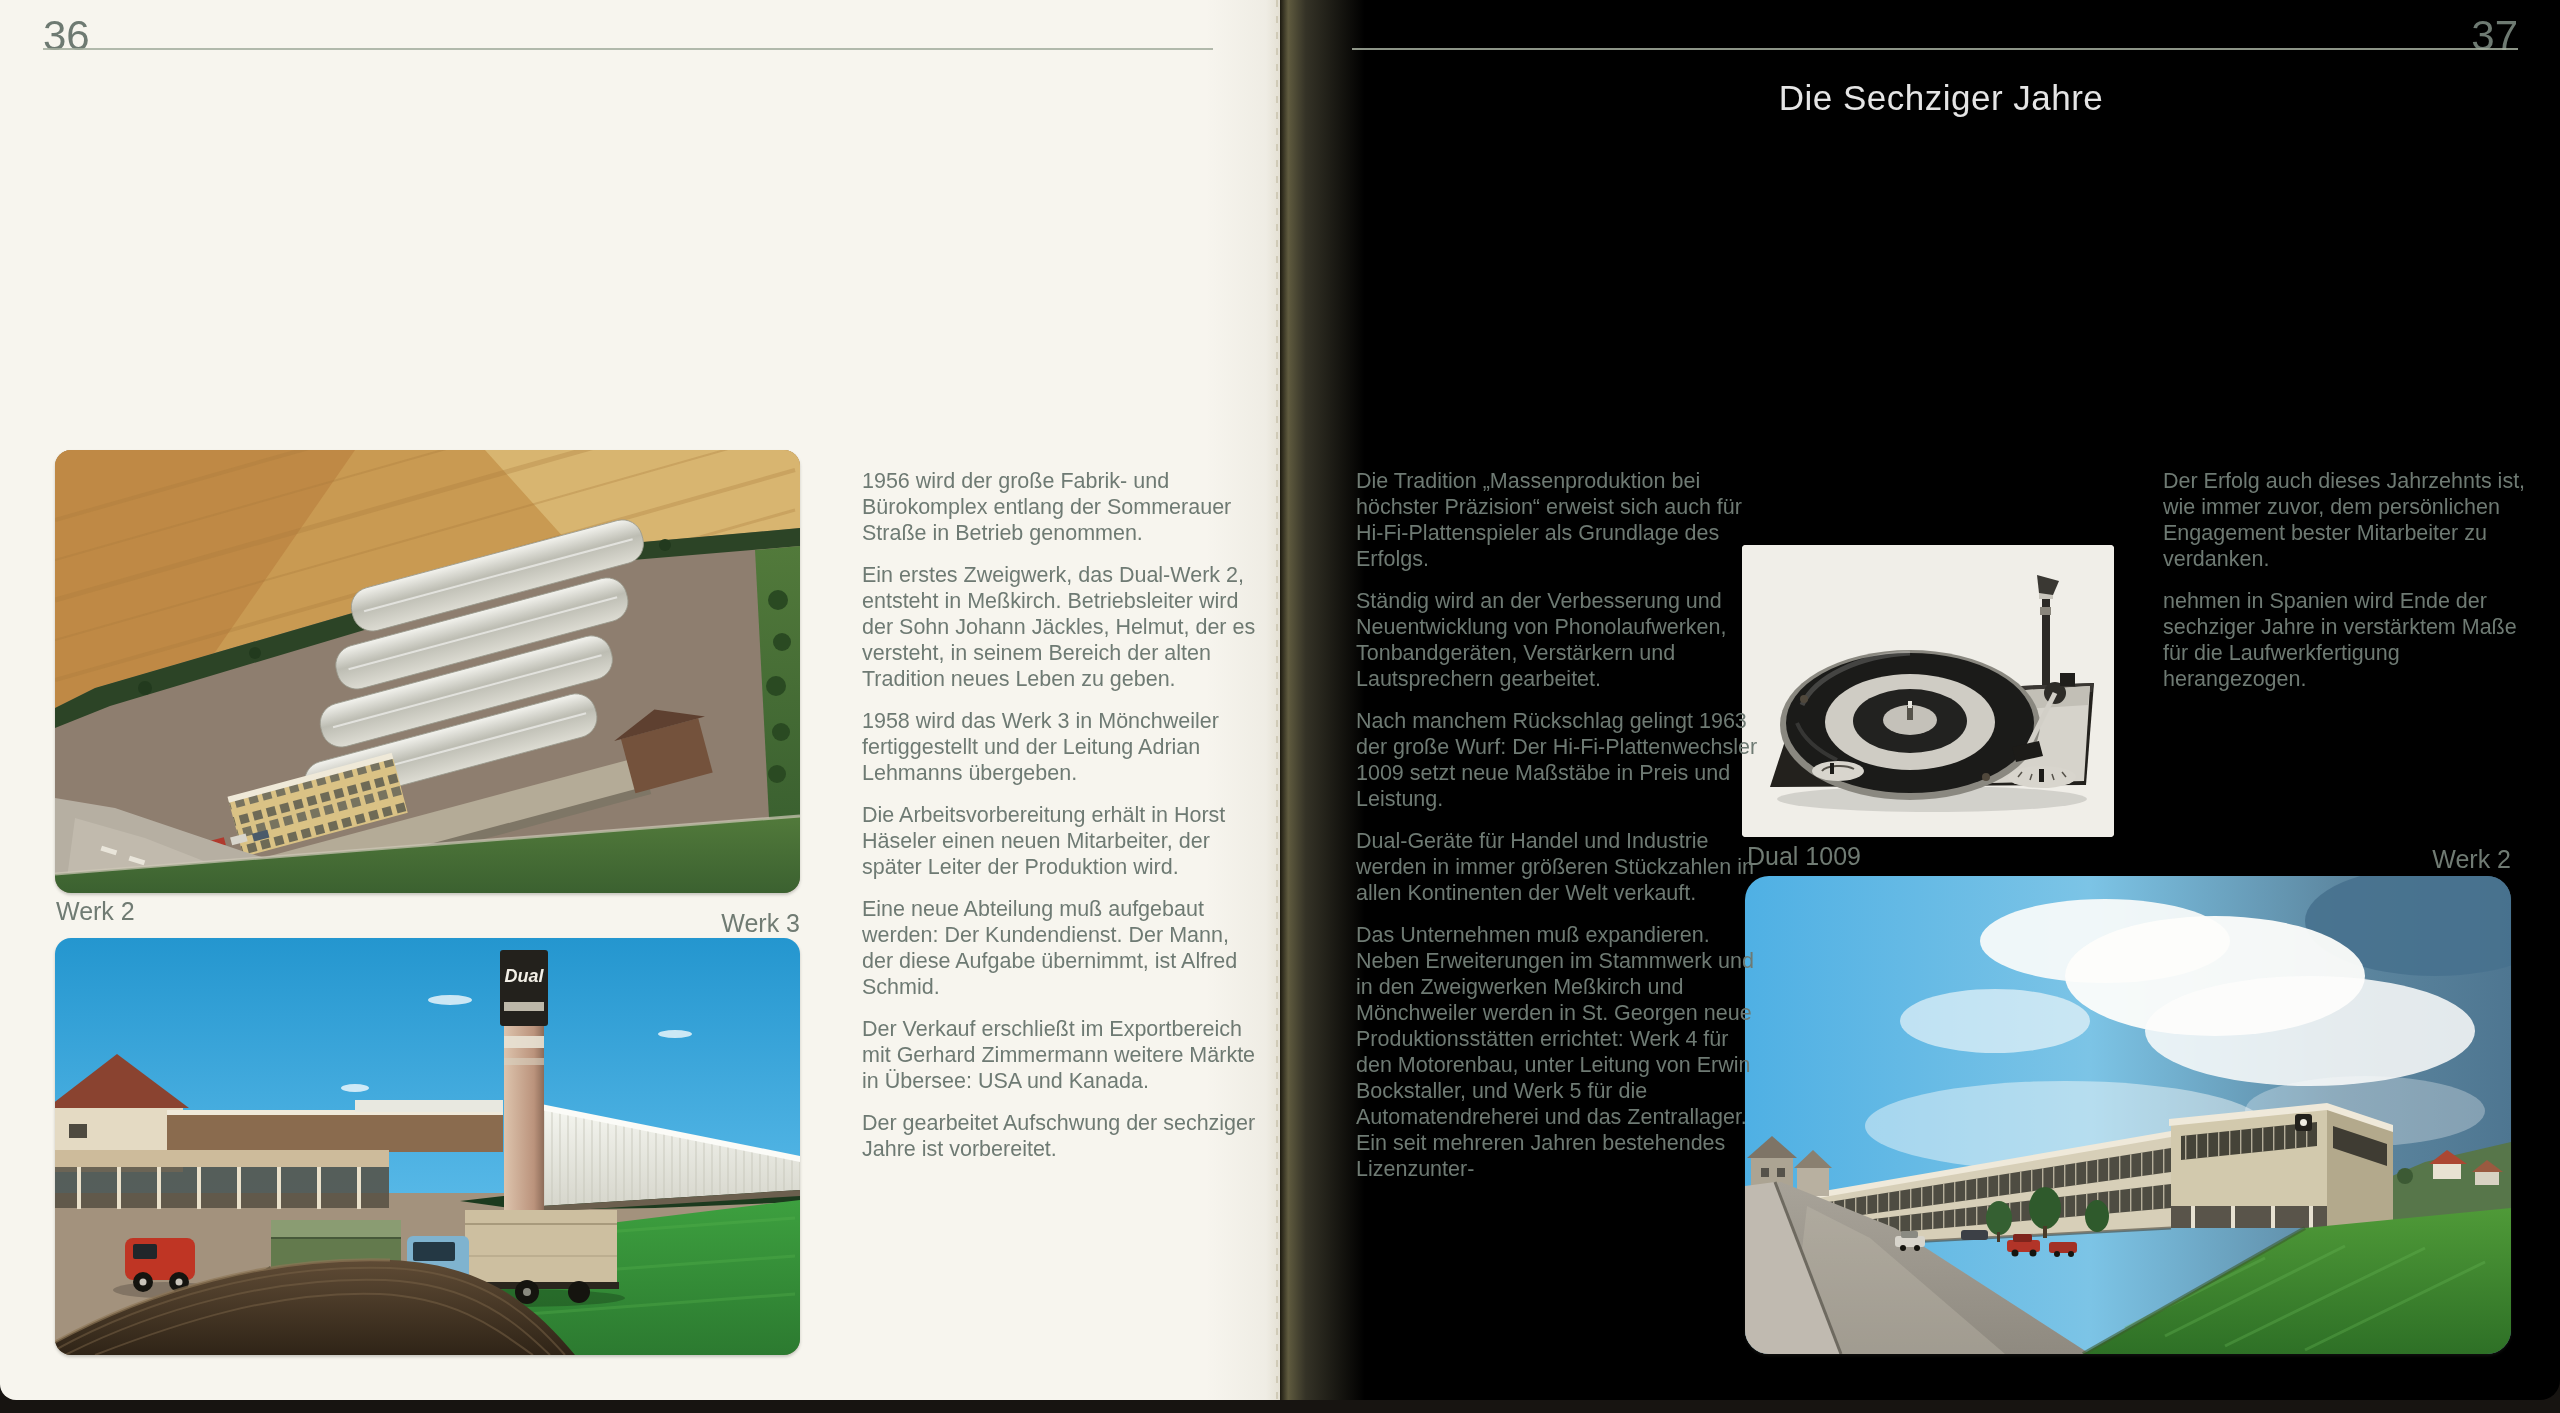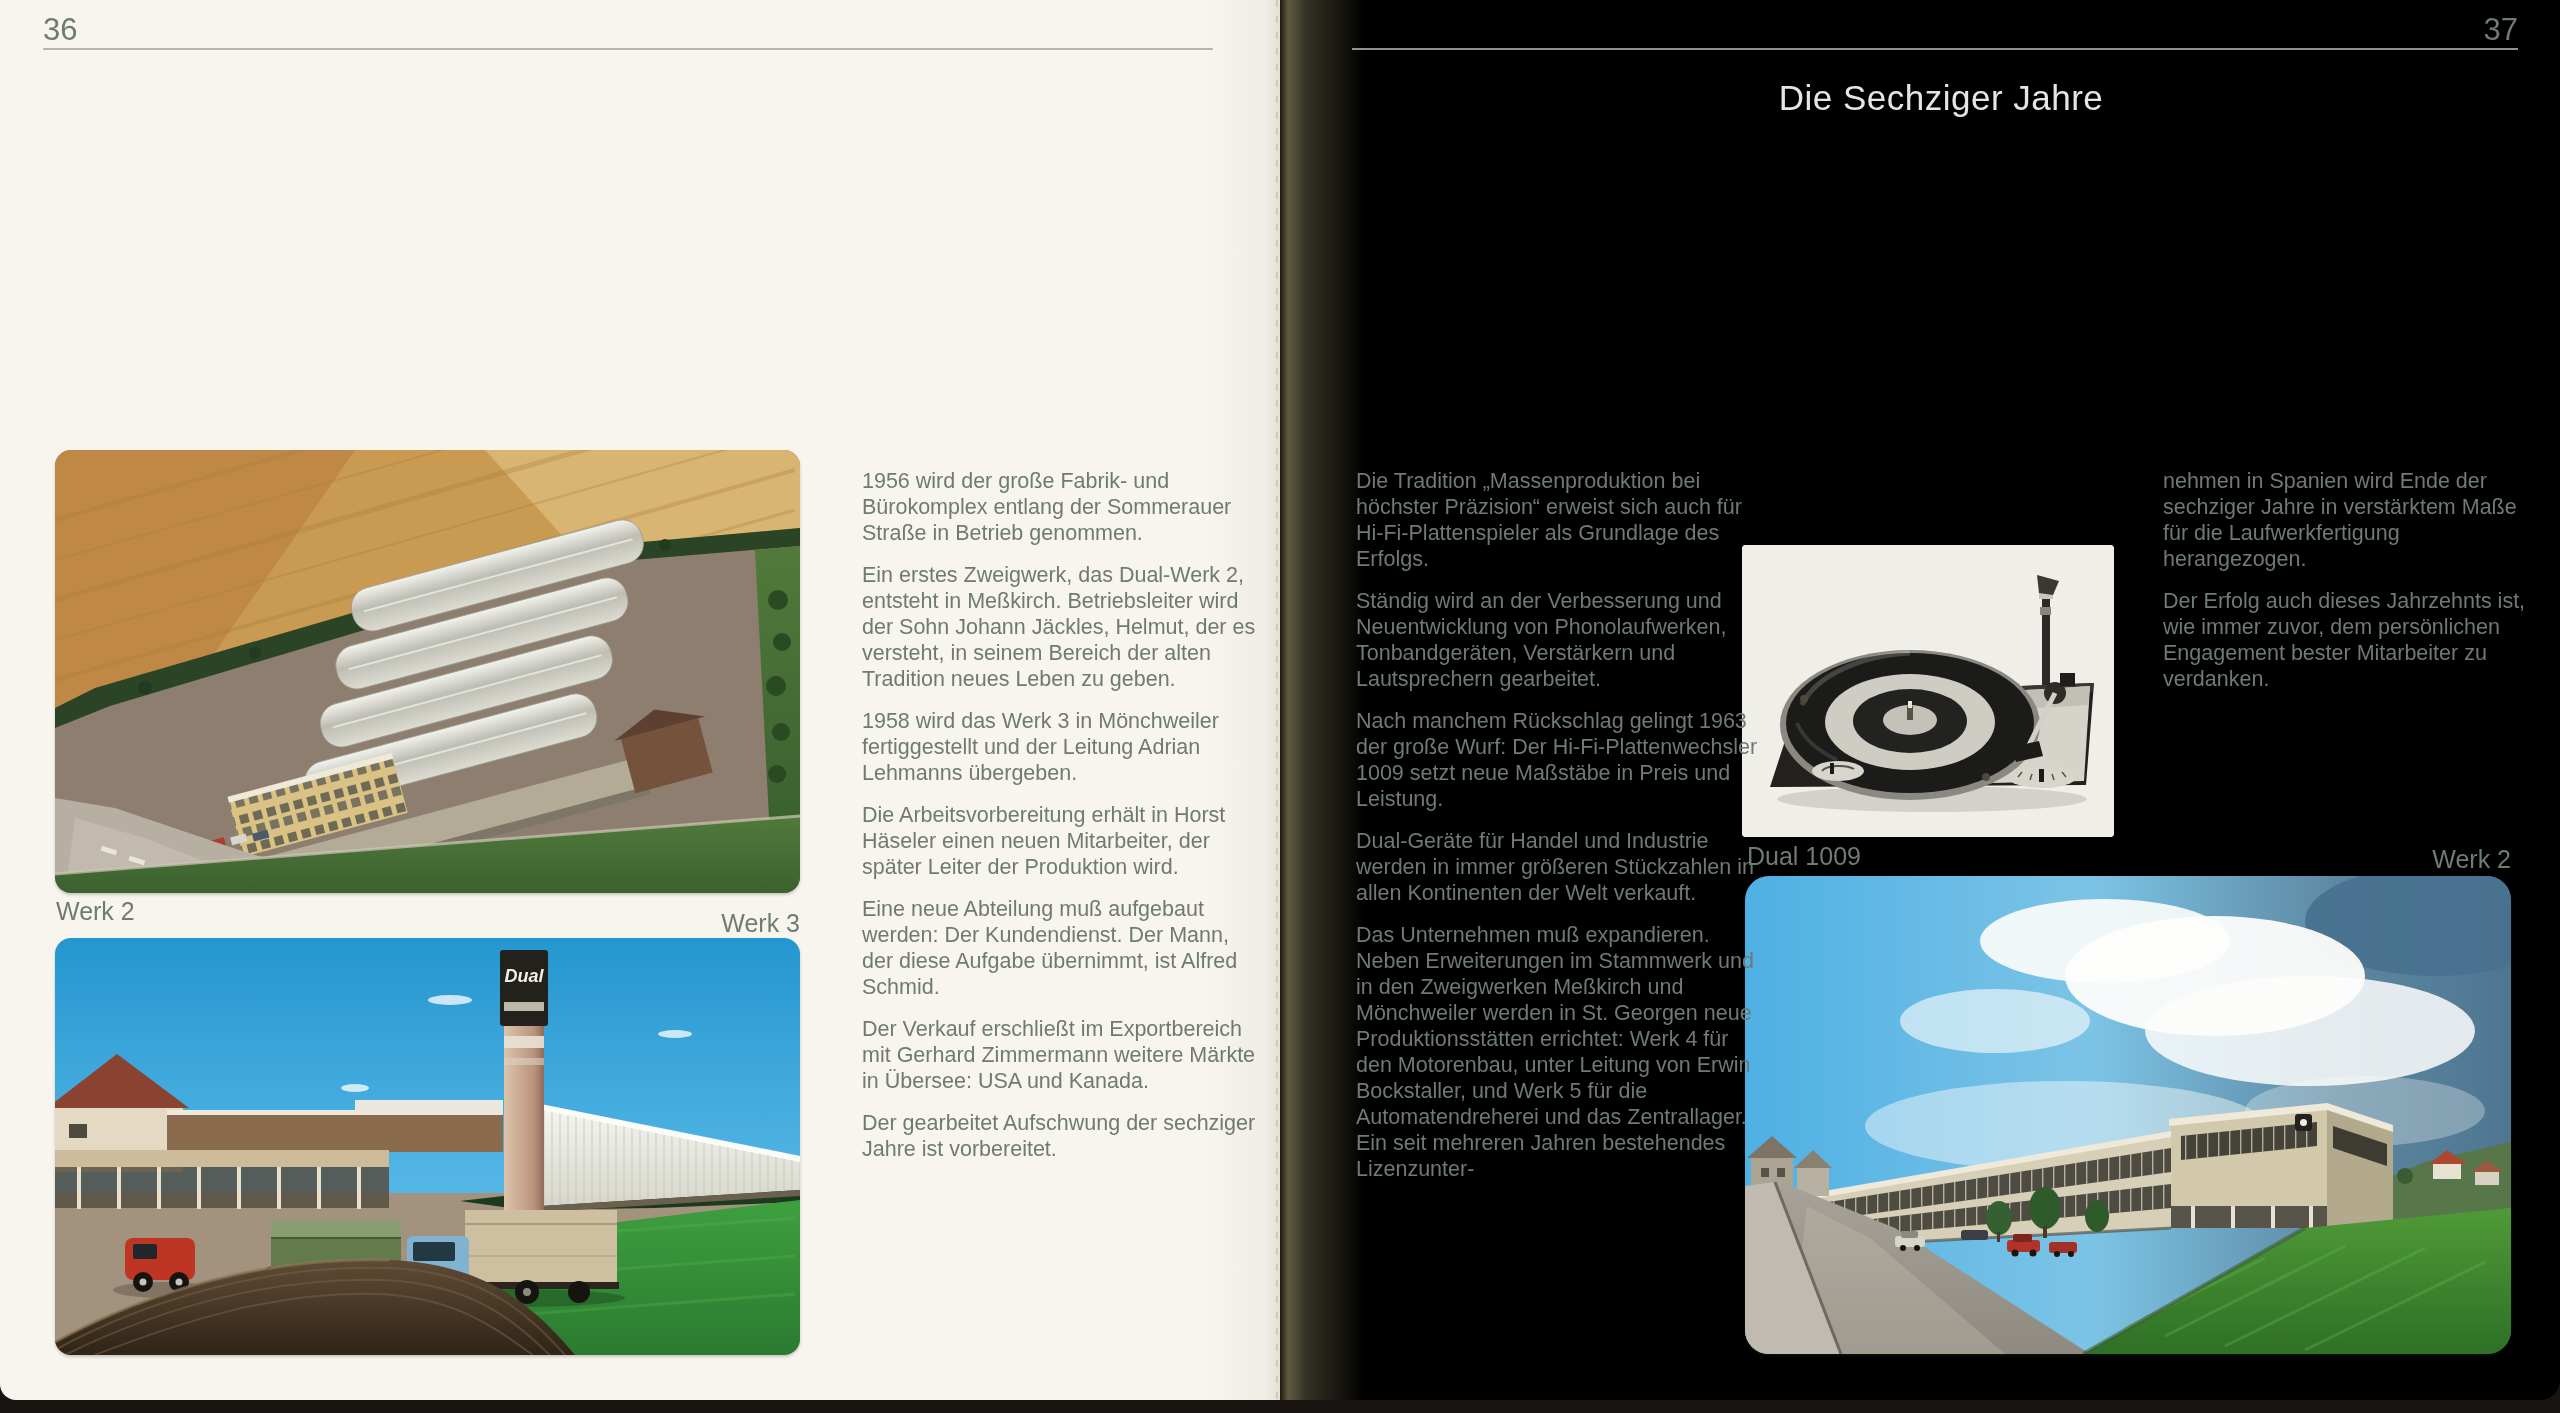--- a/index.html
+++ b/index.html
@@ -7,21 +7,21 @@
         font-family:"Liberation Sans","DejaVu Sans",sans-serif;}
   .page{position:absolute;top:0;height:1400px;}
   .page-left{left:0;width:1280px;background:#f7f5ee;border-bottom-left-radius:16px;}
   .page-right{left:1280px;width:1280px;background:#000000;border-bottom-right-radius:20px;}
   .gutter{position:absolute;top:0;left:1205px;width:160px;height:1400px;pointer-events:none;
      background:linear-gradient(90deg,rgba(90,80,50,0) 0%,rgba(90,80,50,.05) 38%,
        rgba(120,105,60,.14) 46%,rgba(228,217,150,.42) 52%,rgba(238,229,175,.22) 63%,
        rgba(238,229,175,0) 100%);}
   .foldline{position:absolute;top:0;left:1276px;width:2px;height:1400px;opacity:.5;pointer-events:none;
      background:repeating-linear-gradient(180deg,rgba(150,140,100,.55) 0 7px,rgba(150,140,100,0) 7px 16px);}
-  .pagenum{position:absolute;top:12px;font-size:31px;color:#6e7a72;}
+  .pagenum{position:absolute;top:12px;font-size:42px;color:#6e7a72;}
   .pagenum-left{left:43px;}
   .pagenum-right{right:42px;text-align:right;}
   .rule{position:absolute;top:48px;height:2px;background:#a4ae9f;opacity:.85;}
   .rule-left{left:43px;width:1170px;}
   .title{position:absolute;left:1301px;width:1280px;top:78px;text-align:center;
      font-size:35px;color:#e5e5e5;letter-spacing:.5px;}
   .col{position:absolute;color:#6e7a73;font-size:21.5px;line-height:26px;}
   .col p{margin:0 0 16px 0;}
   .col-l1{left:862px;top:468px;width:400px;}
   .col-r1{left:1356px;top:468px;width:404px;}
@@ -428,19 +428,19 @@
 
   <div class="col col-r1">
     <p>Die Tradition „Massenproduktion bei höchster Präzision“ erweist sich auch für Hi-Fi-Plattenspieler als Grundlage des Erfolgs.</p>
     <p>Ständig wird an der Verbesserung und Neuentwicklung von Phonolaufwerken, Tonbandgeräten, Verstärkern und Lautsprechern gearbeitet.</p>
     <p>Nach manchem Rückschlag gelingt 1963 der große Wurf: Der Hi-Fi-Plattenwechsler 1009 setzt neue Maßstäbe in Preis und Leistung.</p>
     <p>Dual-Geräte für Handel und Industrie werden in immer größeren Stückzahlen in allen Kontinenten der Welt verkauft.</p>
     <p>Das Unternehmen muß expandieren. Neben Erweiterungen im Stammwerk und in den Zweigwerken Meßkirch und Mönchweiler werden in St. Georgen neue Produktionsstätten errichtet: Werk 4 für den Motorenbau, unter Leitung von Erwin Bockstaller, und Werk 5 für die Automatendreherei und das Zentrallager. Ein seit mehreren Jahren bestehendes Lizenzunter-</p>
   </div>
 
   <div class="col col-r2">
+    <p>Der Erfolg auch dieses Jahrzehnts ist, wie immer zuvor, dem persönlichen Engagement bester Mitarbeiter zu verdanken.</p>
     <p>nehmen in Spanien wird Ende der sechziger Jahre in verstärktem Maße für die Laufwerkfertigung herangezogen.</p>
-    <p>Der Erfolg auch dieses Jahrzehnts ist, wie immer zuvor, dem persönlichen Engagement bester Mitarbeiter zu verdanken.</p>
   </div>
 
   <div class="gutter"></div>
   <div class="foldline"></div>
 </div>
 
 </body></html>

